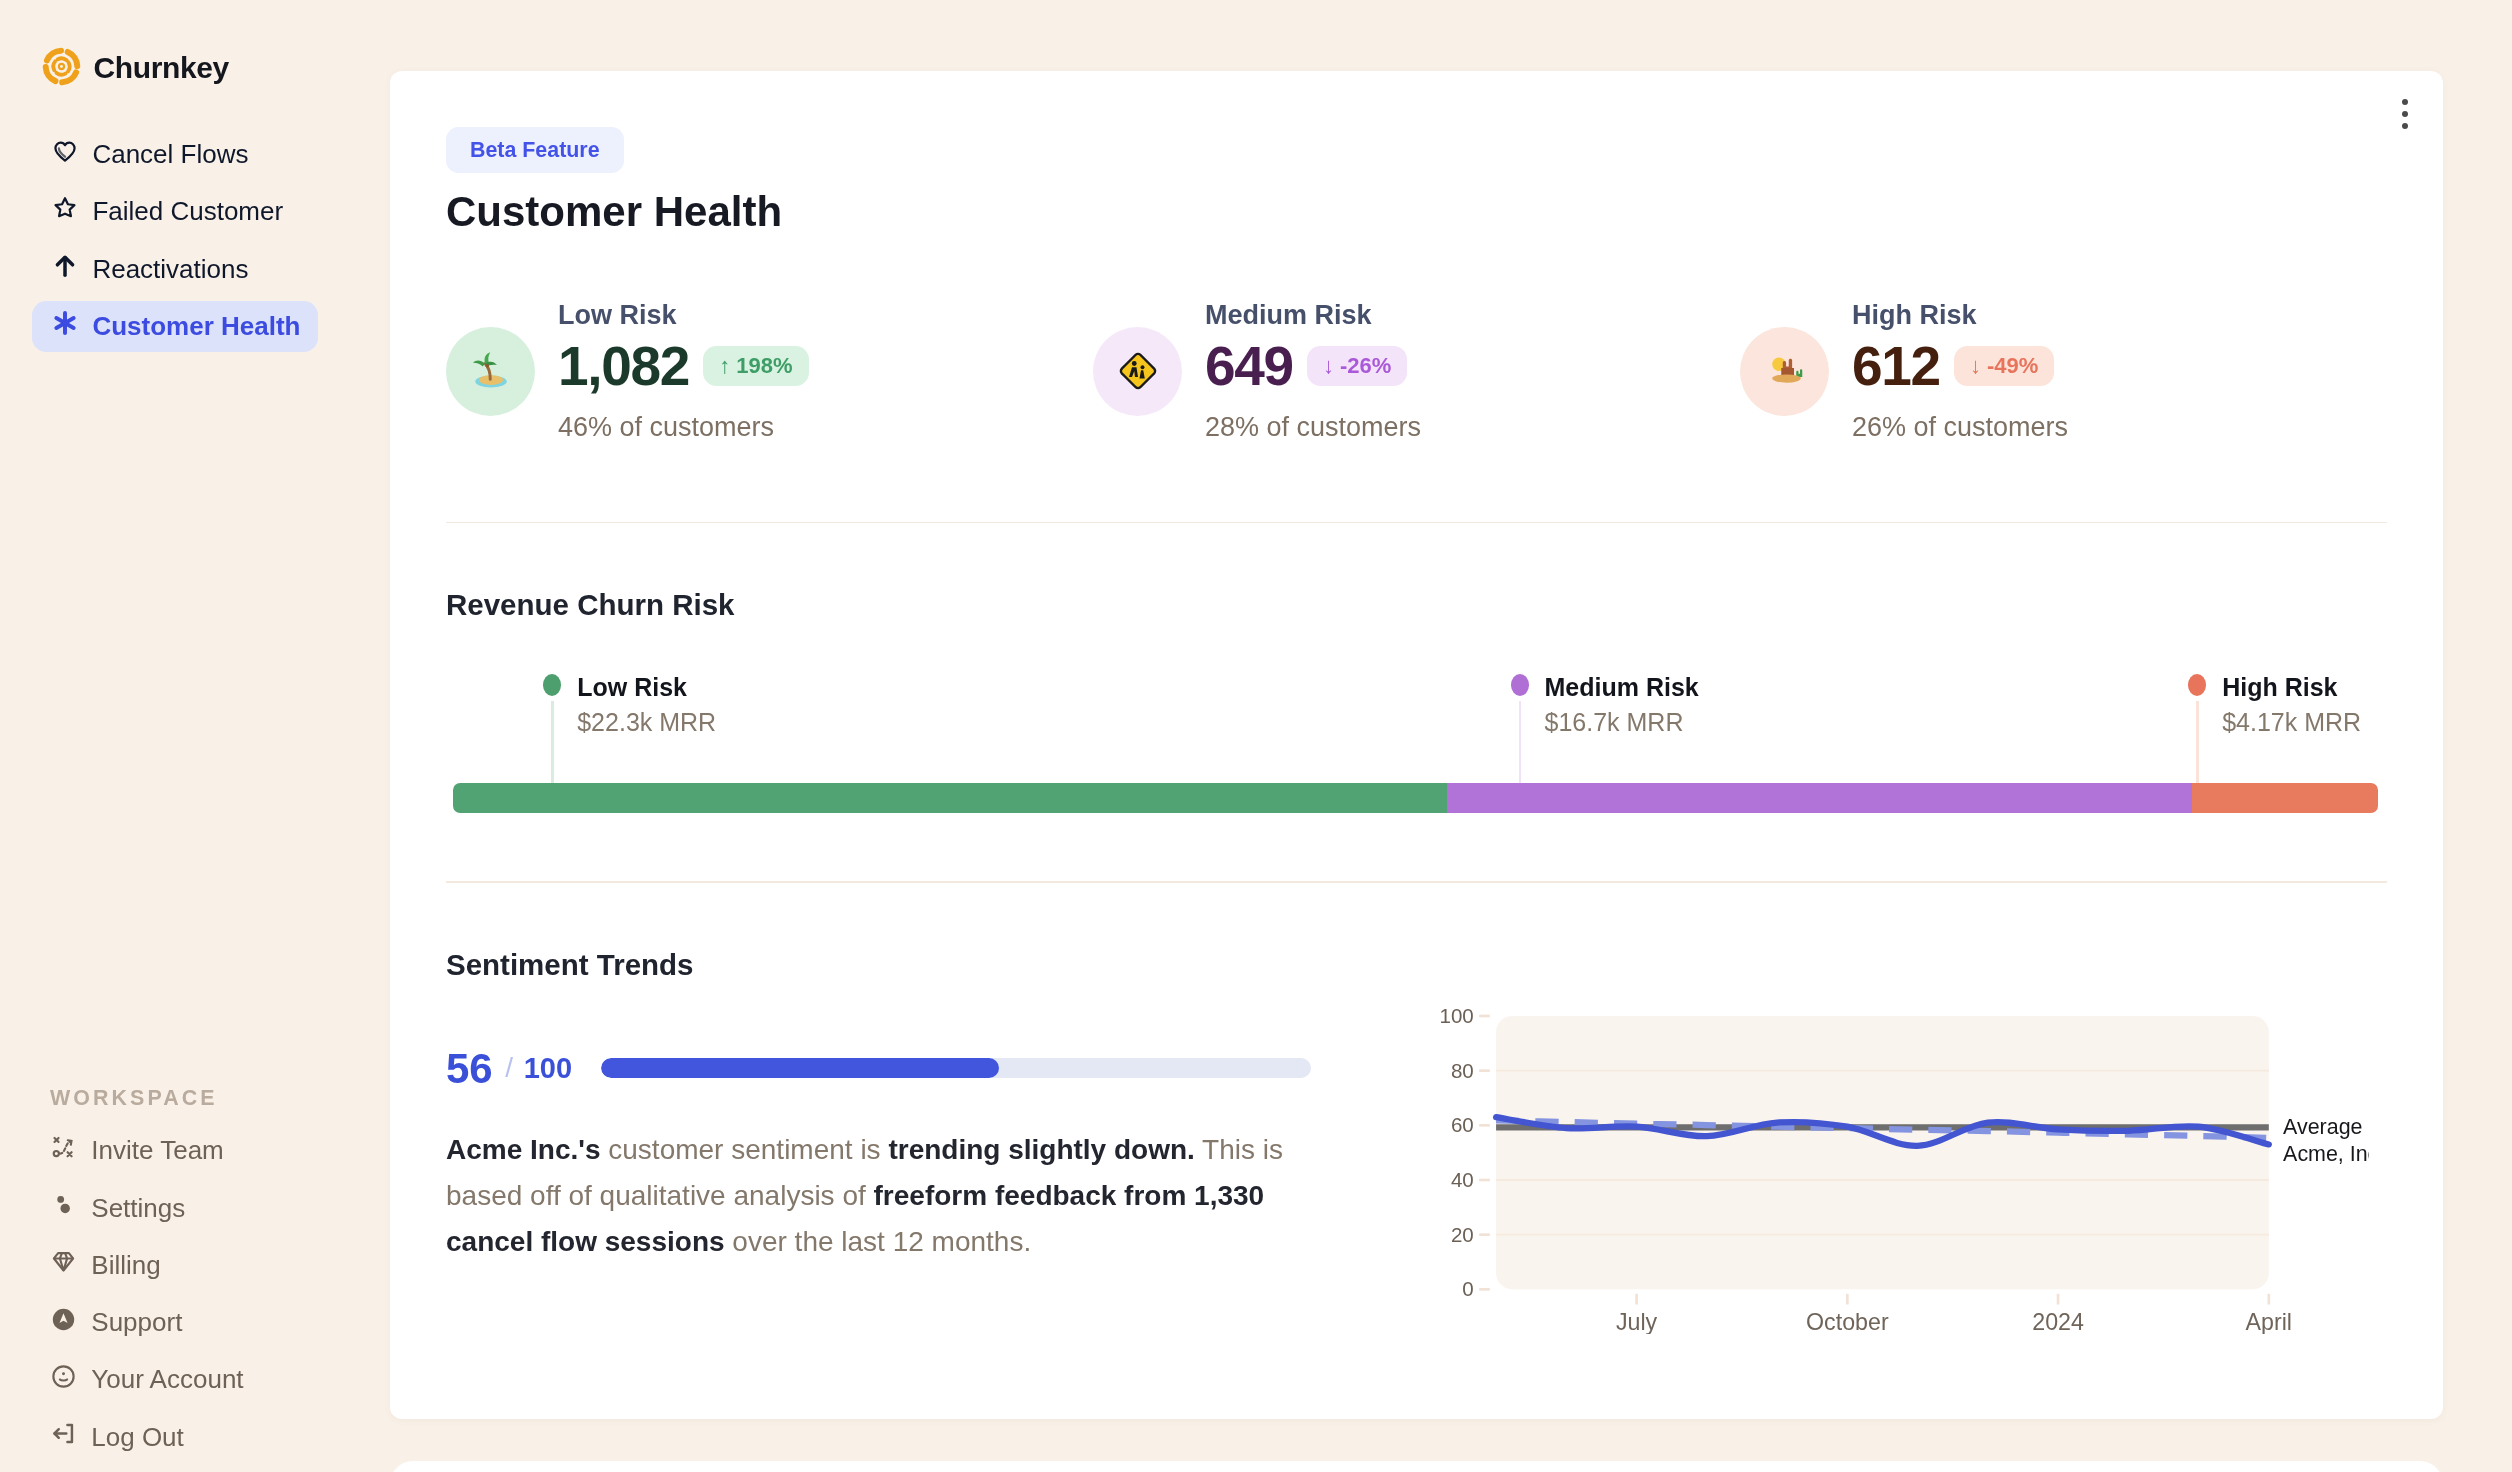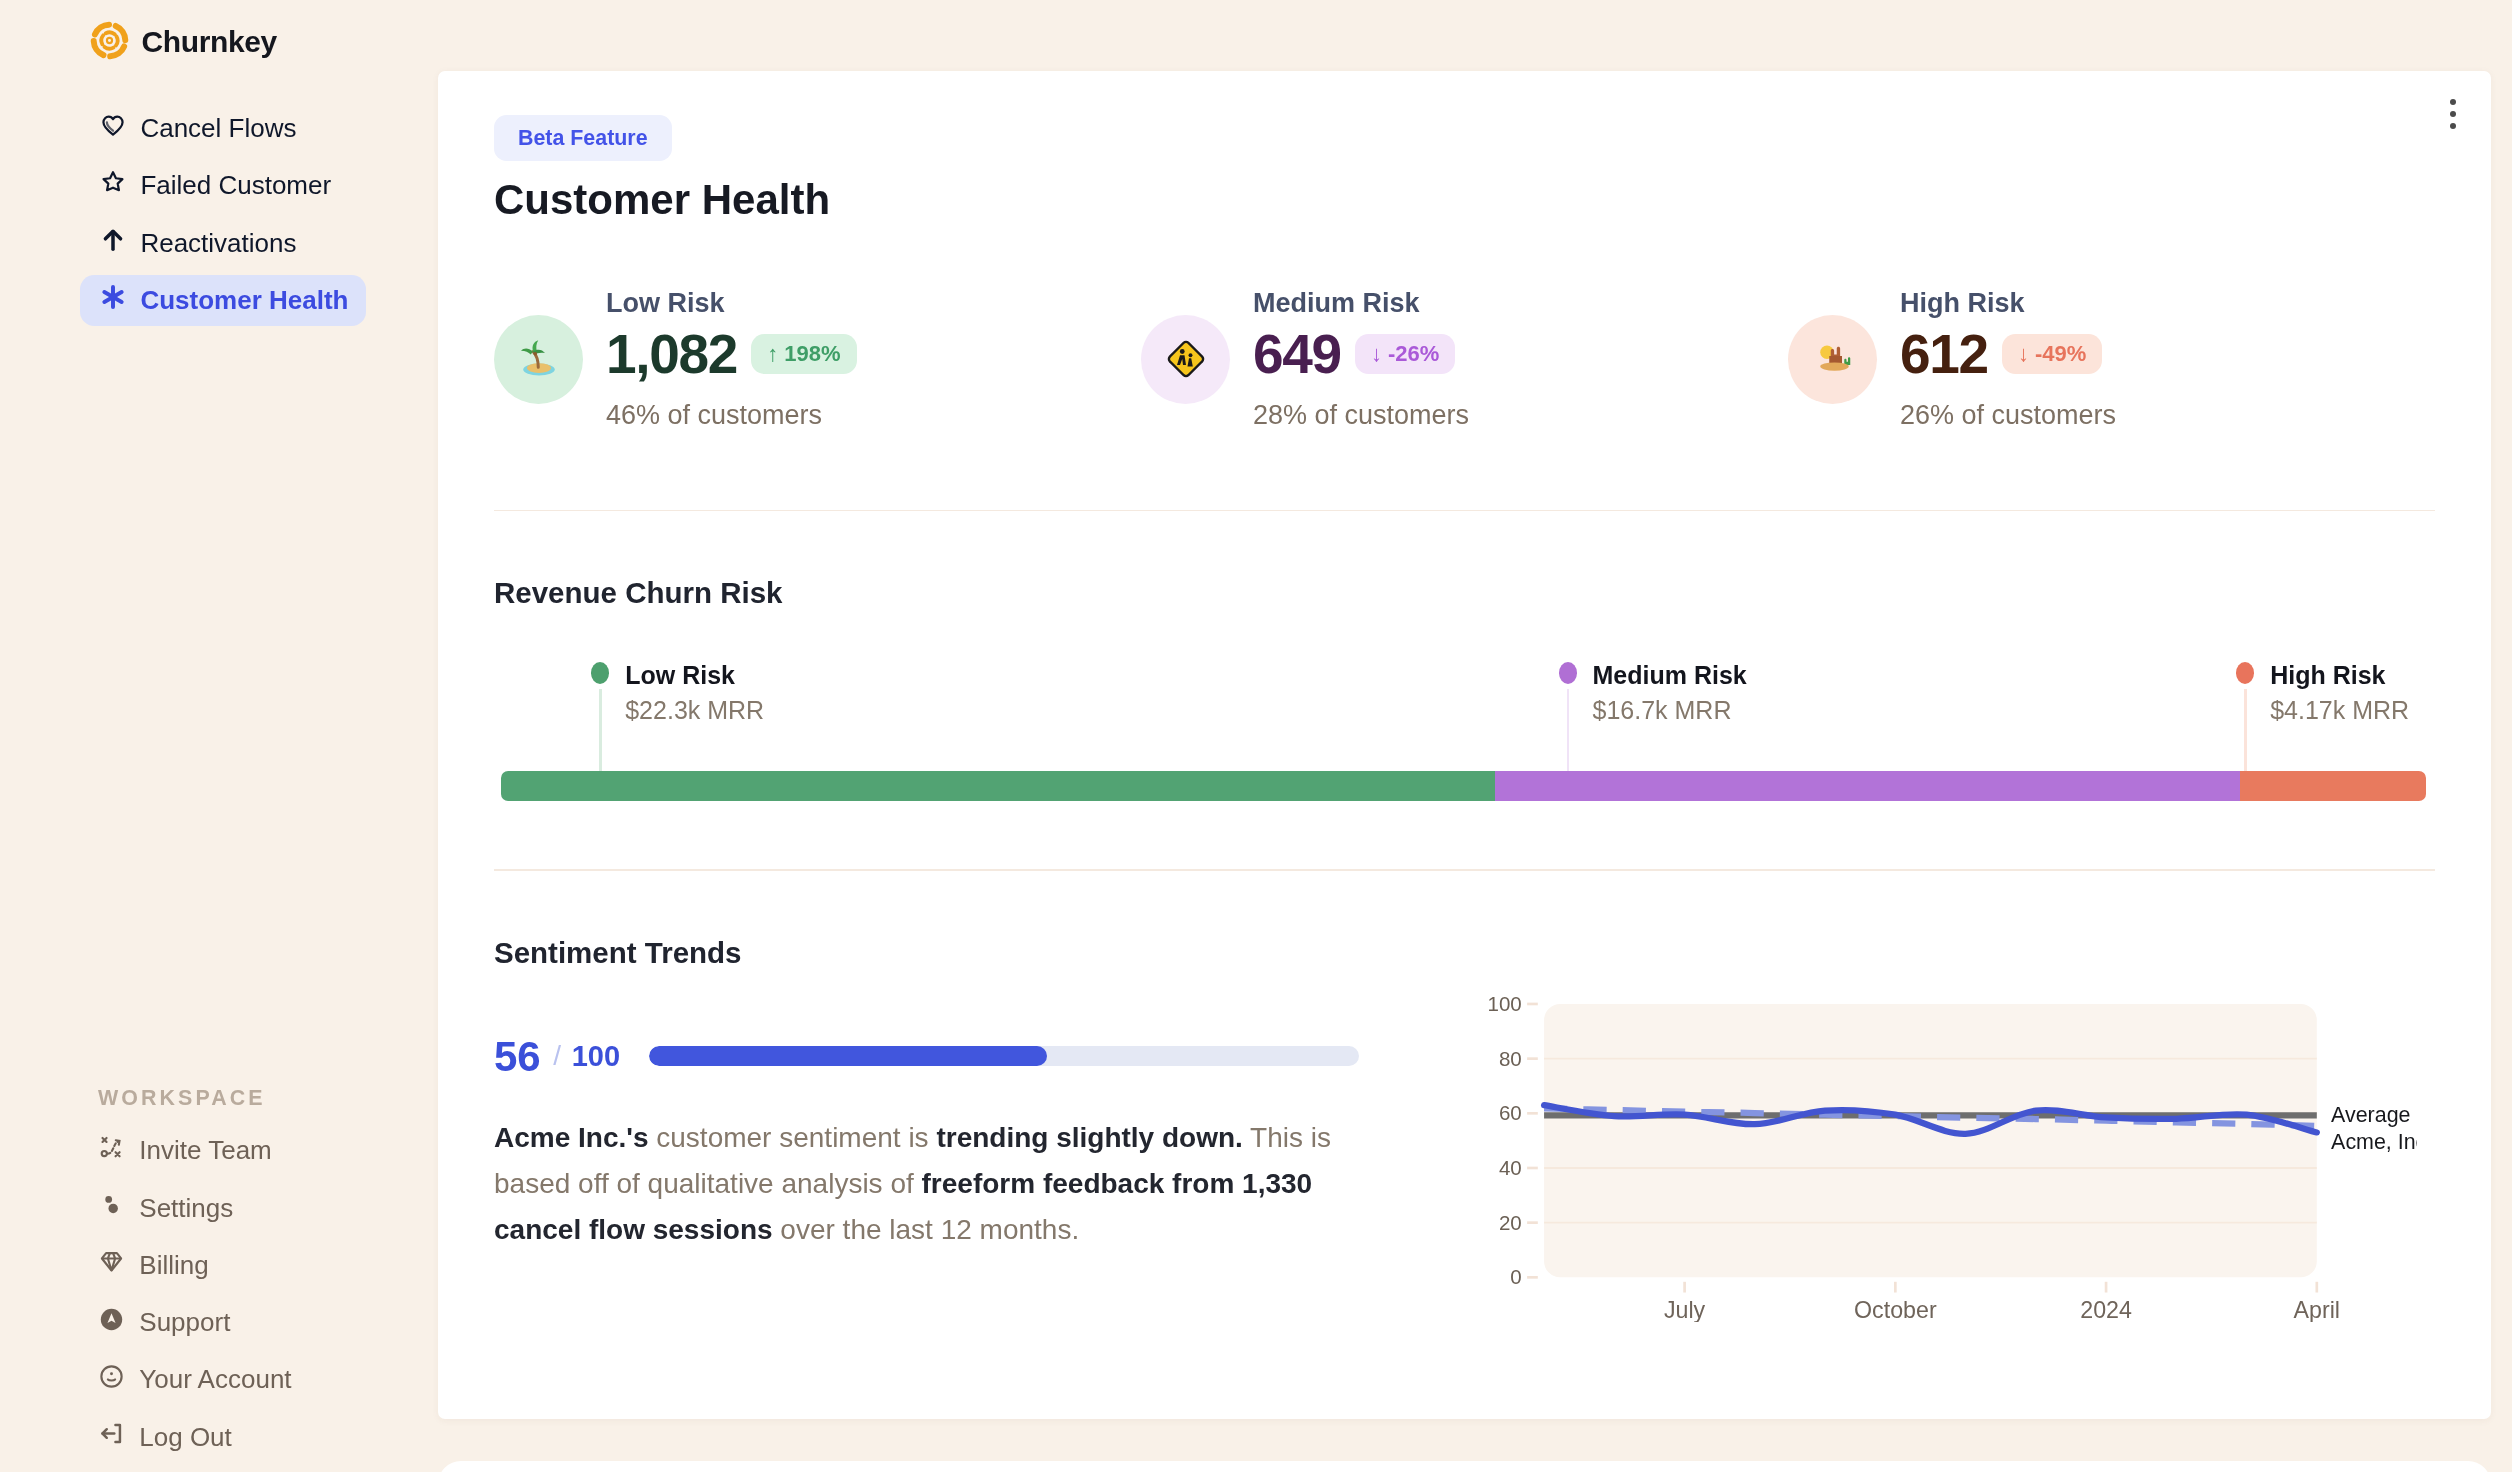--- a/index.html
+++ b/index.html
@@ -4,39 +4,39 @@
 <style>
   * { margin:0; padding:0; box-sizing:border-box; }
   html,body { width:2512px; height:1472px; overflow:hidden; }
   body {
     background:#f9f1e8;
     font-family:"Liberation Sans","DejaVu Sans",sans-serif;
     display:flex;
     color:#1a1d26;
   }
   
-  .sidebar { width:390px; flex:none; position:relative; padding-top:20px;margin-left:48px; }
+  .sidebar { width:390px; flex:none; position:relative; padding-top:46px; }
   .logo { display:flex; align-items:center; gap:11.6px; margin-left:41px; }
   .logo-text { font-size:30px; font-weight:700; color:#15171e; letter-spacing:-0.4px; }
   .nav { margin-top:39px; }
   .nav-item {
     height:51px; width:286px; margin:0 0 6.3px 32px; border-radius:14.3px;
     display:flex; align-items:center; padding-left:19px; gap:13.4px;
     color:#0f172a; font-size:26px; cursor:pointer;
   }
   .nav-item.active { background:#dce2fa; color:#3c4be0; font-weight:700; }
   .nav-item svg, .ws-item svg { flex:none; }
   .workspace { position:absolute; top:1086px; left:50px; right:27px; }
   .ws-label { font-size:21.4px; line-height:25px; letter-spacing:3.1px; color:#b9ab9d; font-weight:700; margin-bottom:14.3px; }
   .ws-item { display:flex; align-items:center; gap:14.3px; height:51px; margin-bottom:6.3px; color:#6e6156; font-size:26px; cursor:pointer; }
   
   .main { flex:1; padding:71px 71px 0 0; }
   .card {
-    position:relative; background:#fff; border-radius:7px; height:1348px;
-    padding:0 56px; box-shadow:0 1.8px 7.1px rgba(96,64,32,0.05);
+    position:relative; background:#fff; border-radius:12px; height:1348px;
+    padding:12px 56px; box-shadow:0 1.8px 7.1px rgba(96,64,32,0.05);
   }
   .kebab { position:absolute; top:18px; right:19.7px; width:36px; height:50px;
     display:flex; flex-direction:column; align-items:center; justify-content:center; gap:5.4px; cursor:pointer; }
   .kebab i { width:6.3px; height:6.3px; border-radius:50%; background:#4b4b4b; }
   .beta-badge {
     display:inline-flex; margin-top:44px; height:46px; align-items:center;
     padding:0 24px; border-radius:12.5px; background:#edf0fd; color:#4353e8;
     font-size:21.4px; font-weight:700;
   }
   h1 { margin-top:12.5px; font-size:42px; line-height:52px; font-weight:700; color:#171a23; }

